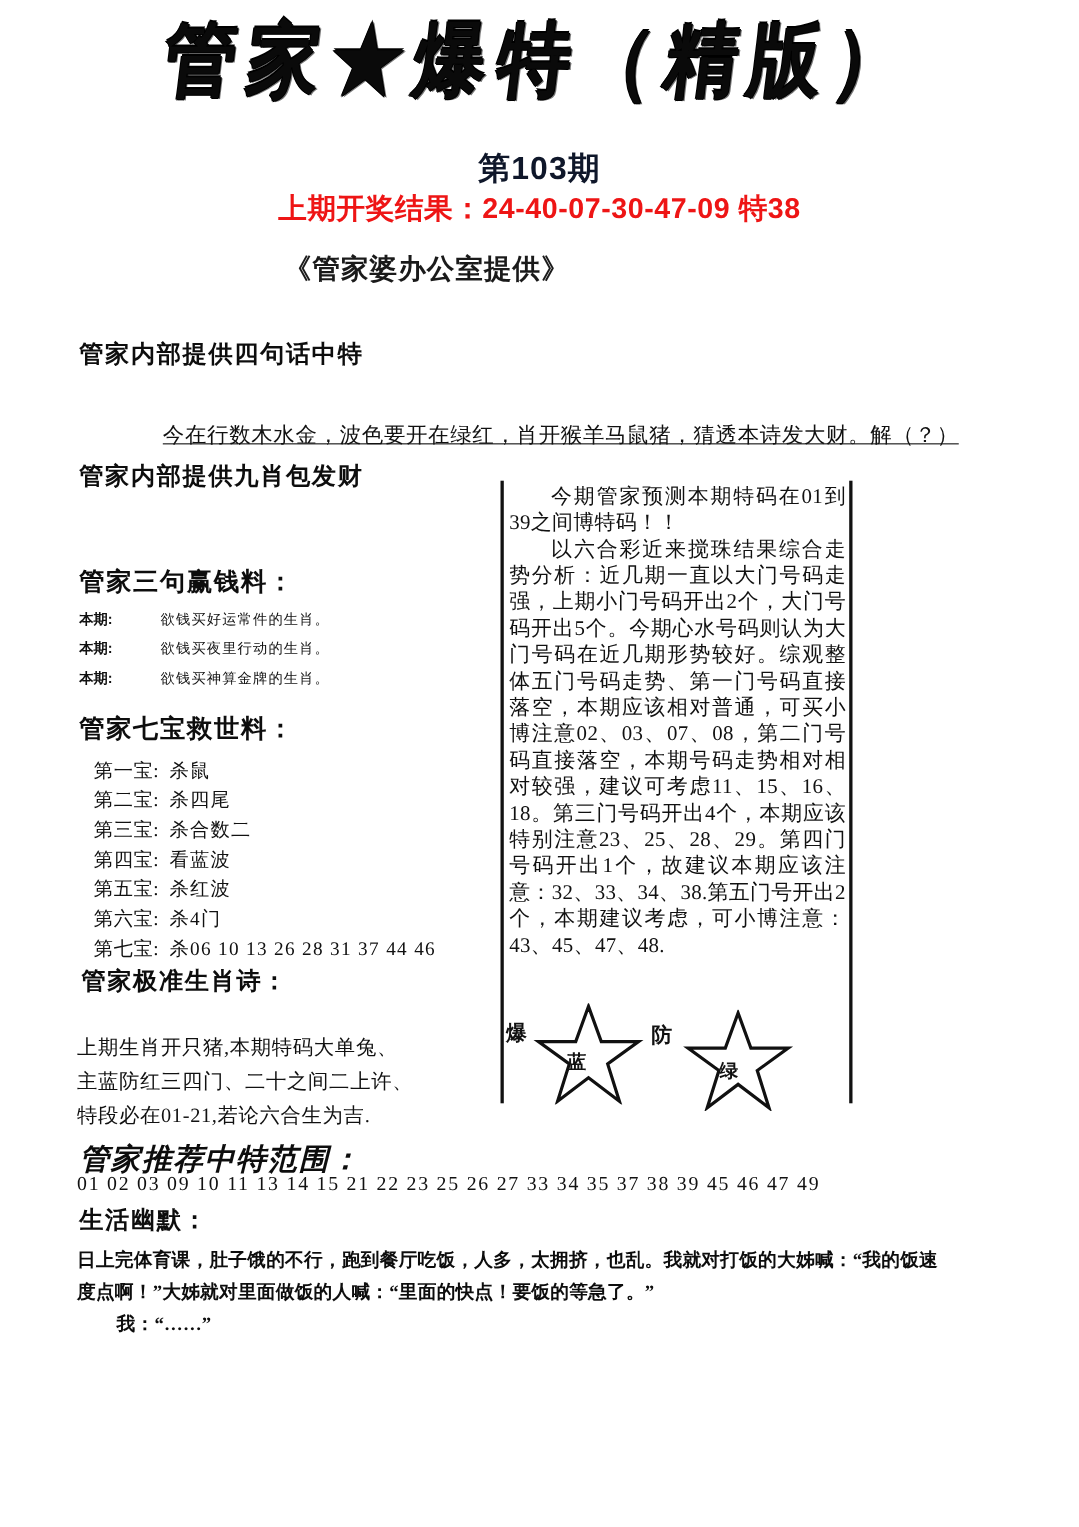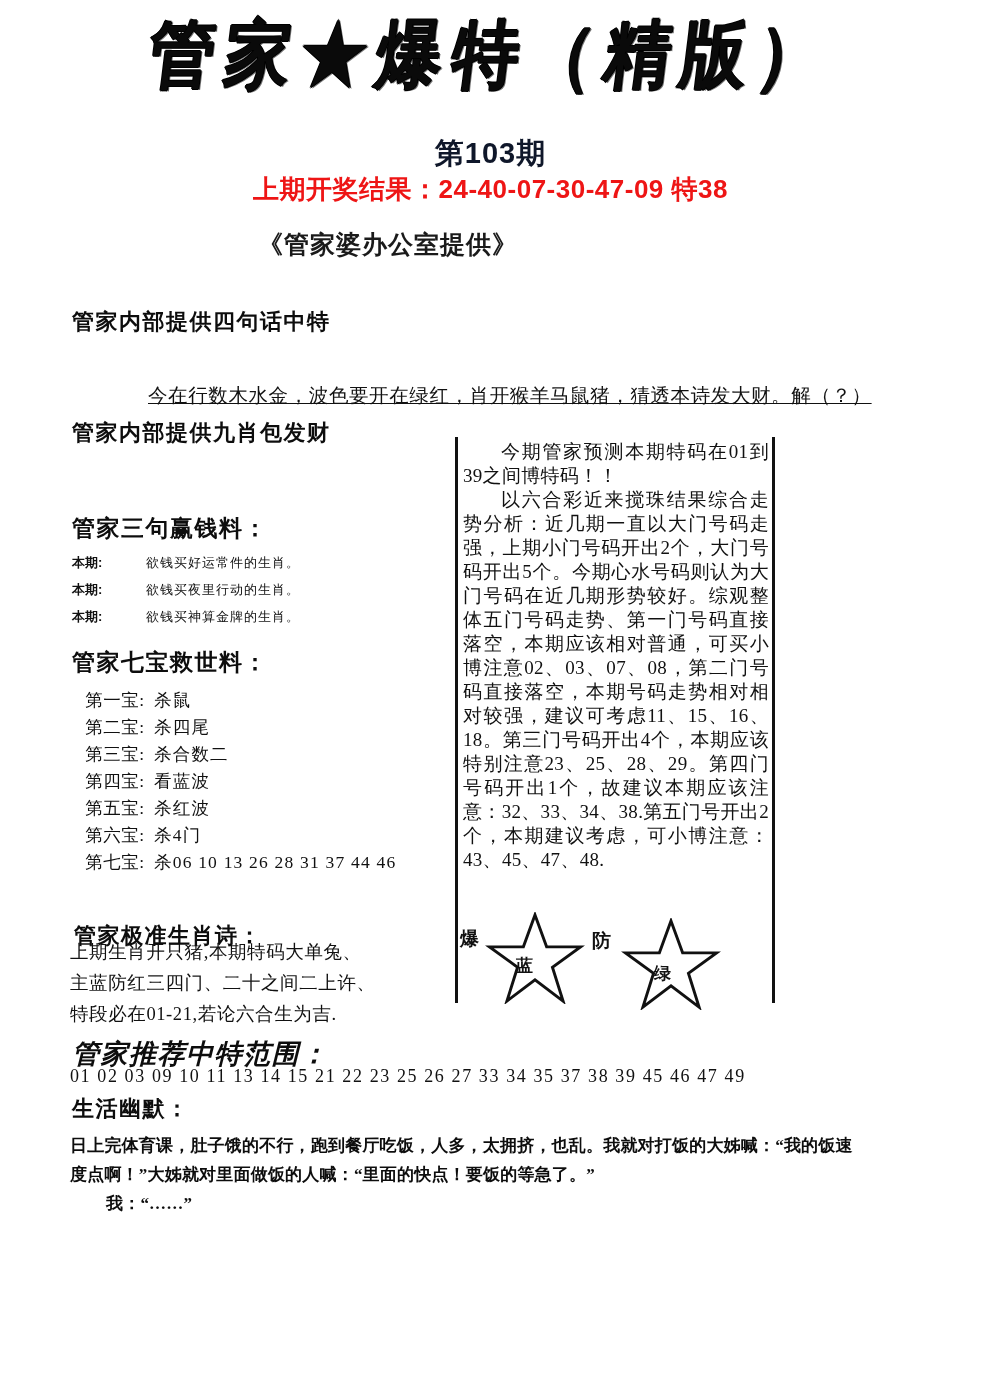--- a/index.html
+++ b/index.html
@@ -159,21 +159,21 @@
   .treasure-row .val { letter-spacing: 1.2px; }
   #treasure-0 { top: 688px; }
   #treasure-1 { top: 715px; }
   #treasure-2 { top: 742px; }
   #treasure-3 { top: 769px; }
   #treasure-4 { top: 796px; }
   #treasure-5 { top: 823px; }
   #treasure-6 { top: 850px; }
 
   
-  #zpoem-head { left: 74px; top: 877px; font-size: 22px; margin-top: 44px; }
+  #zpoem-head { left: 74px; top: 877px; font-size: 22px; }
   .zpoem-line {
     position: absolute;
     left: 70px;
     font-family: "Liberation Serif", "DejaVu Serif", serif;
     font-size: 18.5px;
     letter-spacing: 0.6px;
     white-space: nowrap;
     color: #111;
   }
   #zpoem-0 { top: 908px; }

